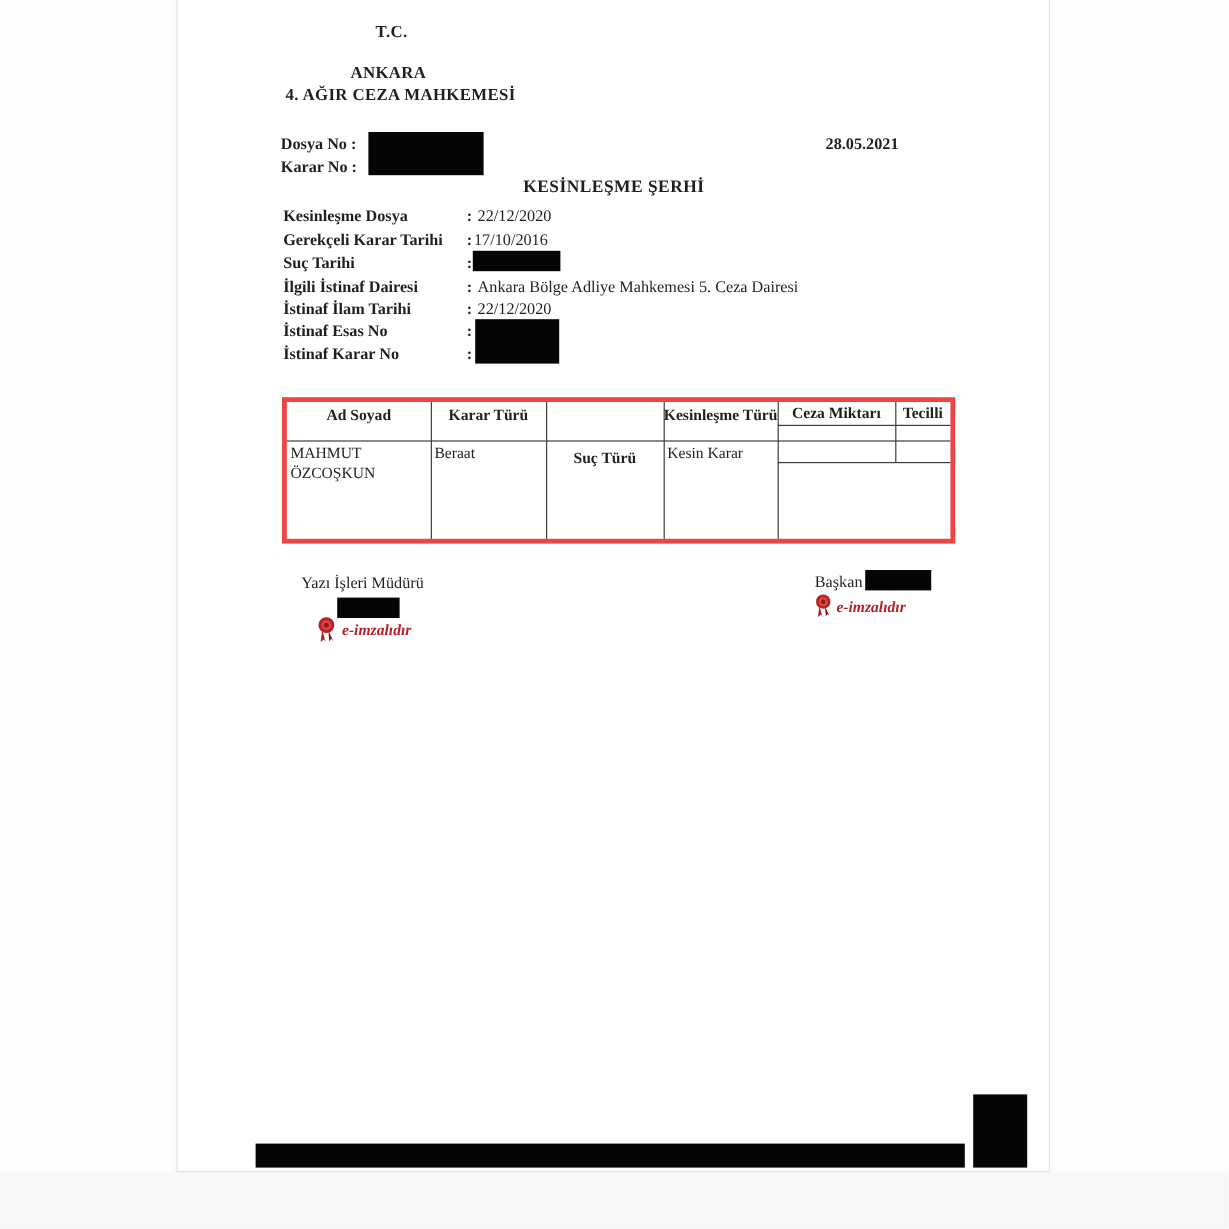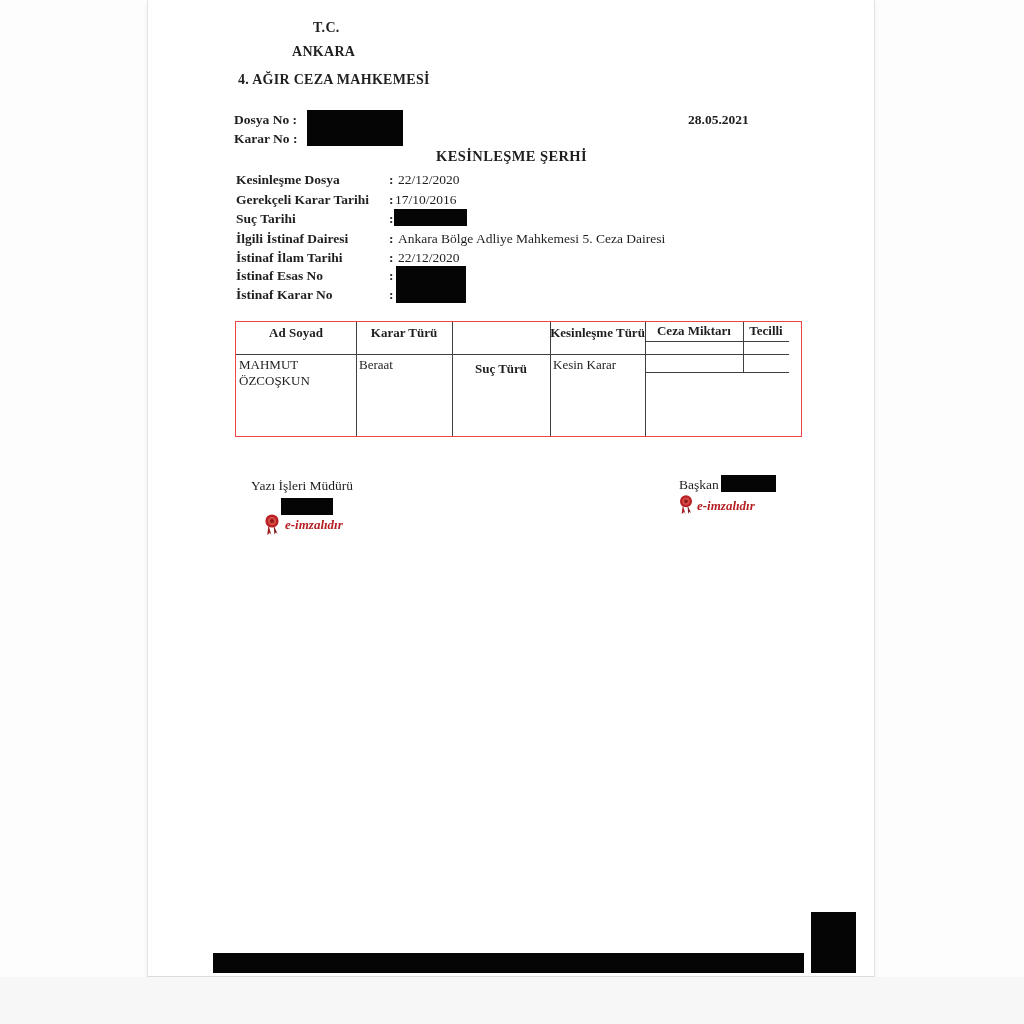--- a/index.html
+++ b/index.html
@@ -38,23 +38,22 @@
   
   .field-label { font-weight: bold; font-size: 13.5px; }
   .field-sep { font-weight: bold; font-size: 13.5px; }
   .field-value { font-size: 13.5px; }
 
   
   .redact { position: absolute; background: #050505; }
 
   
   .ctable {
-    position: absolute; left: 87px; top: 321px; width: 553px; height: 114px;
-    border: 1px solid #ef4444;
-    padding-left: 12px;
+    position: absolute; left: 87px; top: 331px; width: 553px; height: 114px;
+    border: 4px solid #ef4444;
   }
   .vline, .hline { position: absolute; background: #3f3f3f; }
   .vline { width: 1px; }
   .hline { height: 1px; }
   .th {
     position: absolute; font-weight: bold; font-size: 13px;
     text-align: center; line-height: 14px; white-space: normal;
   }
   .td {
     position: absolute; font-size: 13px; line-height: 15.5px; white-space: normal;
@@ -71,21 +70,21 @@
   .bottom-bar { position: absolute; left: 65px; top: 953px; width: 591px; height: 20px; background: #050505; }
   .bottom-square { position: absolute; left: 663px; top: 912px; width: 45px; height: 61px; background: #050505; }
 </style>
 </head>
 <body>
 
 <div class="stage">
   <div class="page">
 
     <div class="abs court-line" style="left:165px; top:20px;">T.C.</div>
-    <div class="abs court-line" style="left:144px; top:44px;">ANKARA</div>
+    <div class="abs court-line" style="left:144px; top:54px;">ANKARA</div>
     <div class="abs court-line" style="left:90px; top:72px;">4. AĞIR CEZA MAHKEMESİ</div>
 
     <div class="abs meta-label" style="left:86px; top:112px;">Dosya No :</div>
     <div class="abs meta-label" style="left:86px; top:131px;">Karar No :</div>
     <div class="redact" style="left:159px; top:110px; width:96px; height:36px;"></div>
     <div class="abs doc-date" style="left:540px; top:112px;">28.05.2021</div>
 
     <div class="abs doc-title" style="left:288px; top:148px;">KESİNLEŞME ŞERHİ</div>
 
     <div class="abs field-label" style="left:88px; top:172px;">Kesinleşme Dosya</div>

